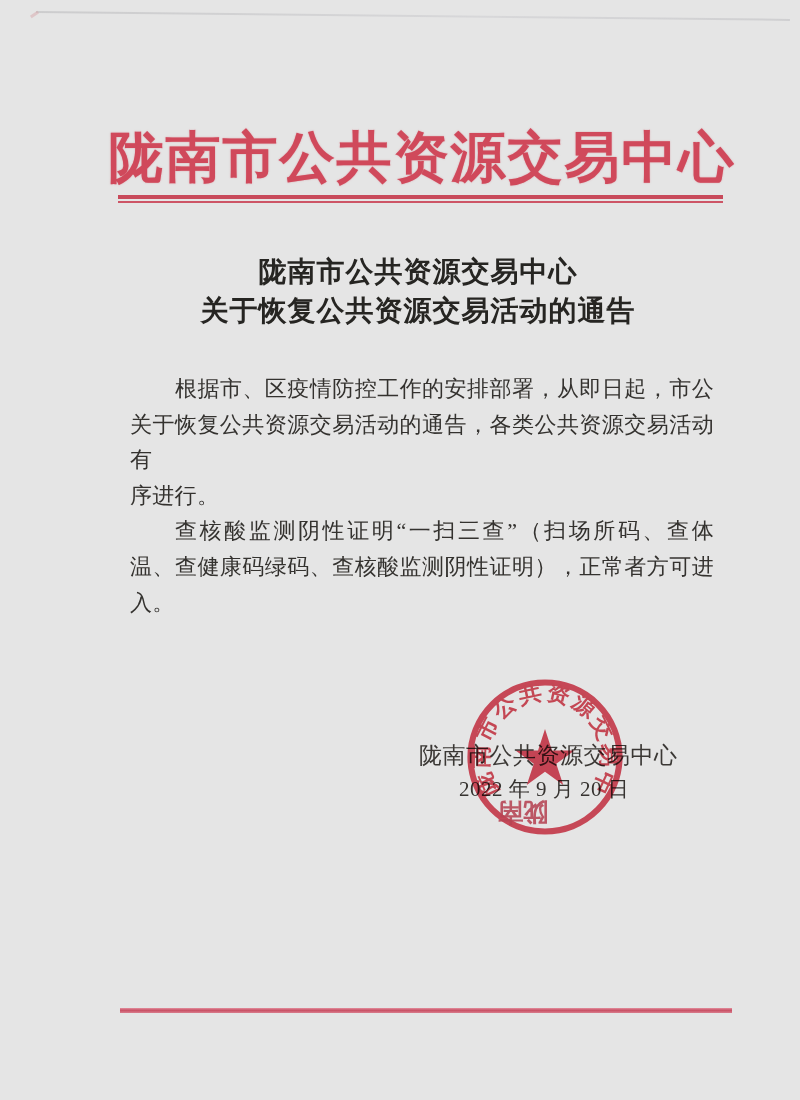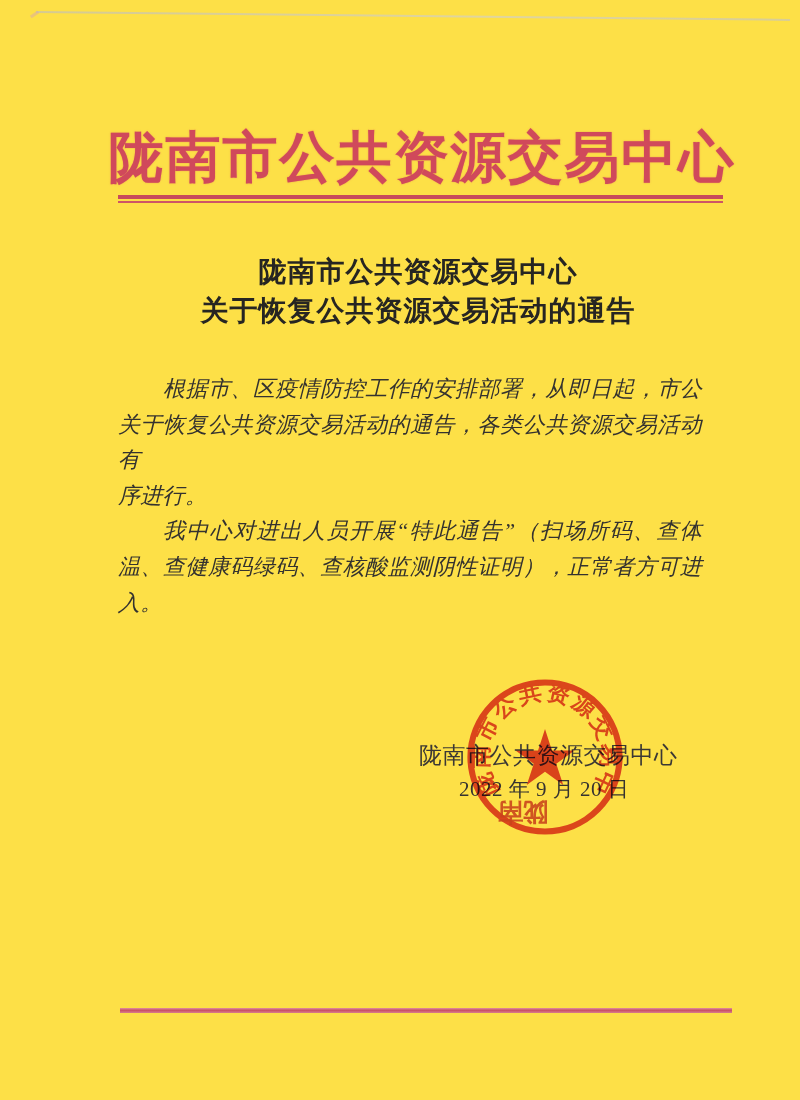--- a/index.html
+++ b/index.html
@@ -3,21 +3,21 @@
 <meta charset="utf-8">
 <style>
   * { margin: 0; padding: 0; box-sizing: border-box; }
   html, body { background: #ffffff; }
   body { font-family: "Liberation Serif", serif; }
 
   .page {
     position: relative;
     width: 800px;
     height: 1100px;
-    background: #fde047;
+    background: #e5e5e5;
     overflow: hidden;
   }
 
   
   .scan-line {
     position: absolute;
     left: 36px; top: 11px;
     width: 754px; height: 1.6px;
     background: linear-gradient(90deg, #bdbdbf, #cfcfd2 60%, #c2c2c5);
     opacity: .62;
@@ -64,24 +64,23 @@
     font-weight: bold;
     font-size: 28px;
     line-height: 39px;
     letter-spacing: 1px;
     color: #262522;
   }
 
   
   .body-block {
     position: absolute;
-    left: 118px; top: 371px;
+    left: 130px; top: 371px;
     width: 584px;
     color: #34322f;
-    font-style: italic;
   }
   .body-line {
     font-size: 22px;
     line-height: 35.6px;
     letter-spacing: .3px;
     text-align: justify;
     text-align-last: justify;
   }
   .body-line.ind { text-indent: 45px; }
   .body-line.short { text-align-last: left; }
@@ -150,21 +149,21 @@
 
   <div class="doc-title">
     <div>陇南市公共资源交易中心</div>
     <div>关于恢复公共资源交易活动的通告</div>
   </div>
 
   <div class="body-block">
     <div class="body-line ind">根据市、区疫情防控工作的安排部署，从即日起，市公</div>
     <div class="body-line">关于恢复公共资源交易活动的通告，各类公共资源交易活动有</div>
     <div class="body-line short">序进行。</div>
-    <div class="body-line ind">我中心对进出人员开展“特此通告”（扫场所码、查体</div>
+    <div class="body-line ind">查核酸监测阴性证明“一扫三查”（扫场所码、查体</div>
     <div class="body-line">温、查健康码绿码、查核酸监测阴性证明），正常者方可进</div>
     <div class="body-line short">入。</div>
   </div>
 
   <div class="sig-org">陇南市公共资源交易中心</div>
 
   <div class="sig-date">2022 年 9 月 20 日</div>
 
   <div class="seal">
     <svg viewBox="-84 -84 168 168" xmlns="http://www.w3.org/2000/svg">

